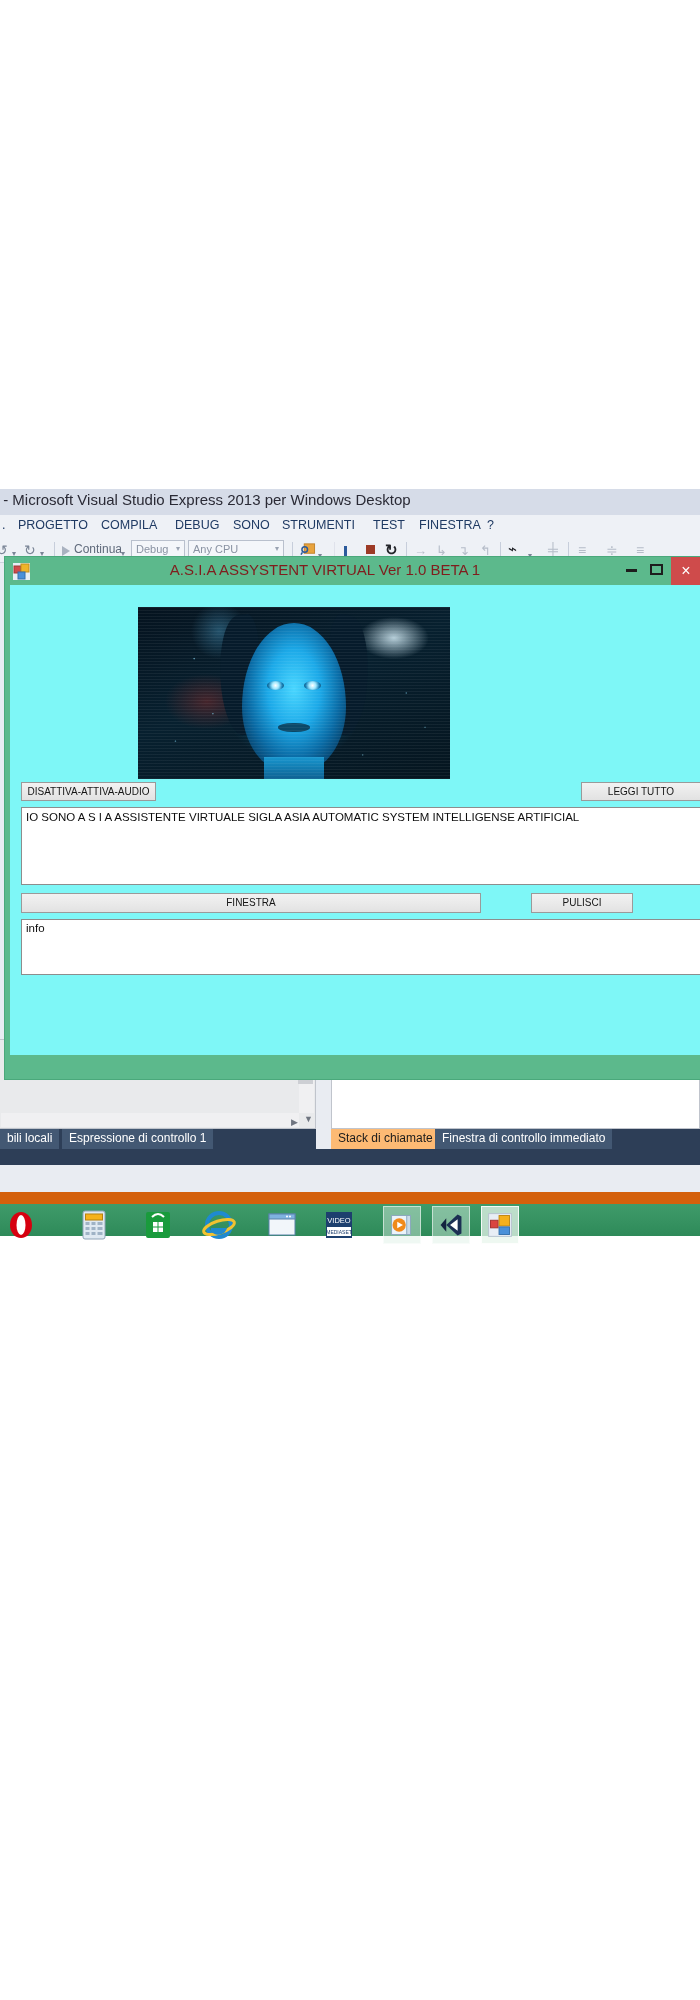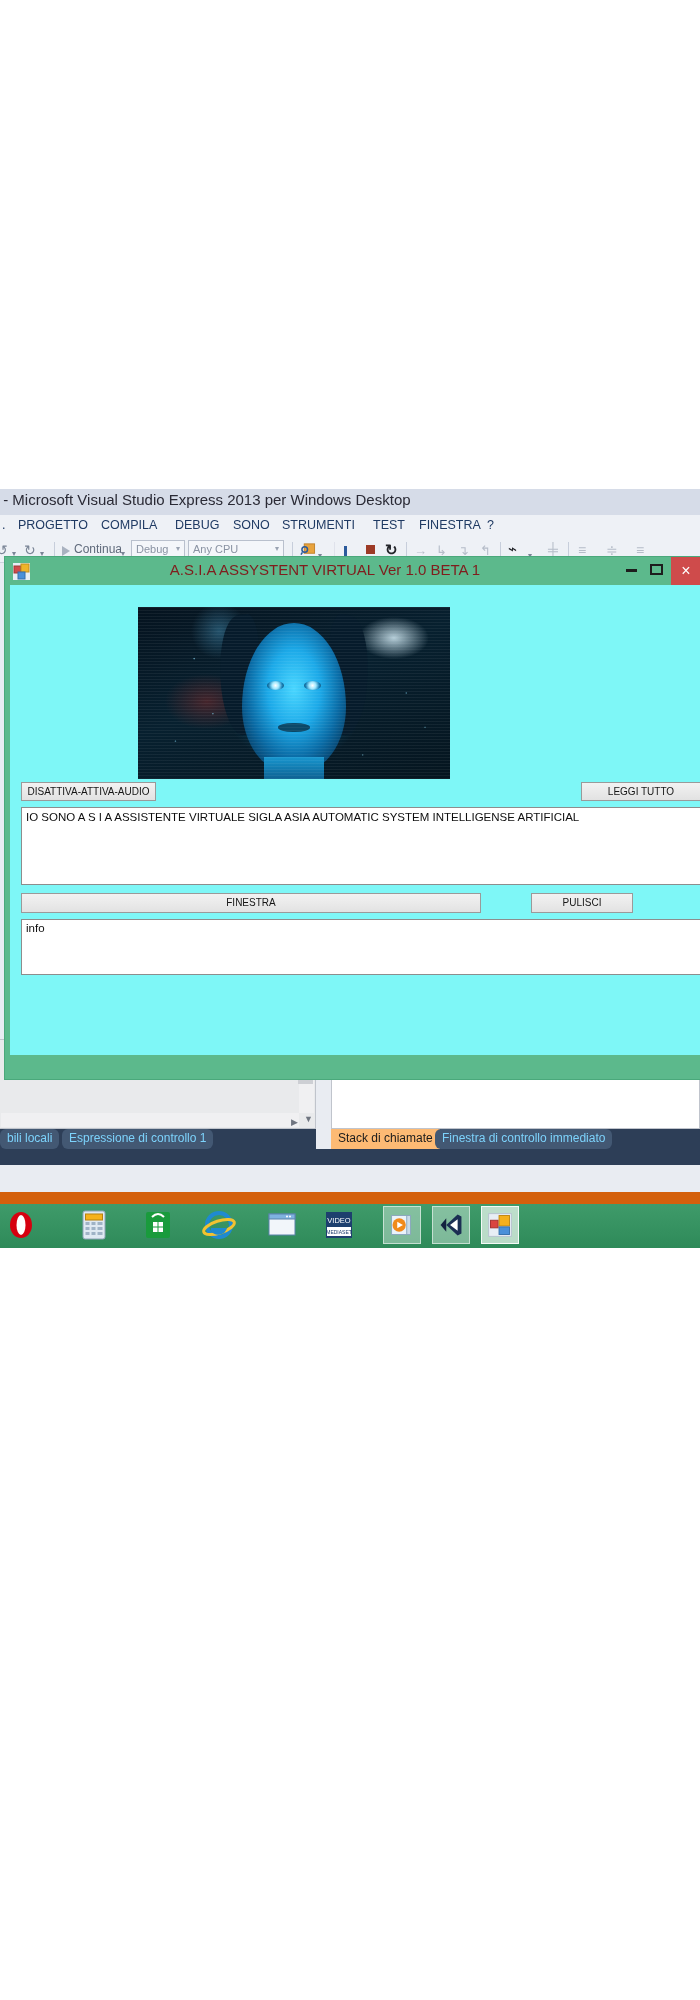--- a/index.html
+++ b/index.html
@@ -87,21 +87,21 @@
   .vs-tabstrip-left {
     position:absolute; left:0; top:566px; width:316px; height:20px; background:#2d3e57;
   }
   .vs-tabstrip-right {
     position:absolute; left:331px; top:566px; width:369px; height:20px; background:#2d3e57;
   }
   .vs-tab {
     position:absolute; top:0; height:20px; padding:2px 7px 0 7px;
     font-size:12px; white-space:nowrap;
   }
-  .vs-tab.inactive { background:#435873; color:#7dd3fc;border-radius:6px; }
+  .vs-tab.inactive { background:#435873; color:#ffffff; }
   .vs-tab.active { background:#fdba74; color:#1b1b1b; }
   .vs-statusband { position:absolute; left:0; top:586px; width:700px; height:16px; background:#2d3e57; }
 
   
   .asia-win {
     position:absolute; left:4px; top:556px; width:700px; height:524px;
     background:#5cb98c; border:1px solid #4aa87b;
   }
   .asia-titlebar { position:absolute; left:0; top:0; width:696px; height:28px; background:#5cb98c; }
   .asia-appicon { position:absolute; left:8px; top:6px; width:17px; height:17px; }
@@ -197,21 +197,21 @@
   }
   .txt-info {
     position:absolute; left:11px; top:334px; width:680px; height:56px;
     background:#ffffff; border:1px solid #8d8d8d;
     font-size:11.5px; color:#0e0e0e; padding:2px 4px; overflow:hidden;
     font-family:"Liberation Sans", sans-serif;
   }
 
   
   .tb-orange { position:absolute; left:0; top:1192px; width:700px; height:12px; background:#d4600c; }
-  .taskbar { position:absolute; left:0; top:1204px; width:700px; height:44px;
+  .taskbar { position:absolute; left:0; top:1204px; width:700px; height:32px;
              background:linear-gradient(180deg,#3f9b6a,#2e8a59); }
   .tk-item { position:absolute; top:2px; width:38px; height:38px; cursor:pointer; }
   .tk-item.running { background:rgba(220,240,228,.45); border:1px solid rgba(255,255,255,.55); }
   .tk-item.active { background:rgba(232,245,236,.75); border:1px solid rgba(255,255,255,.85); }
   .glyph { position:absolute; left:0; top:0; width:100%; height:100%; }
 </style>
 </head>
 <body>
 
 <div id="root">

